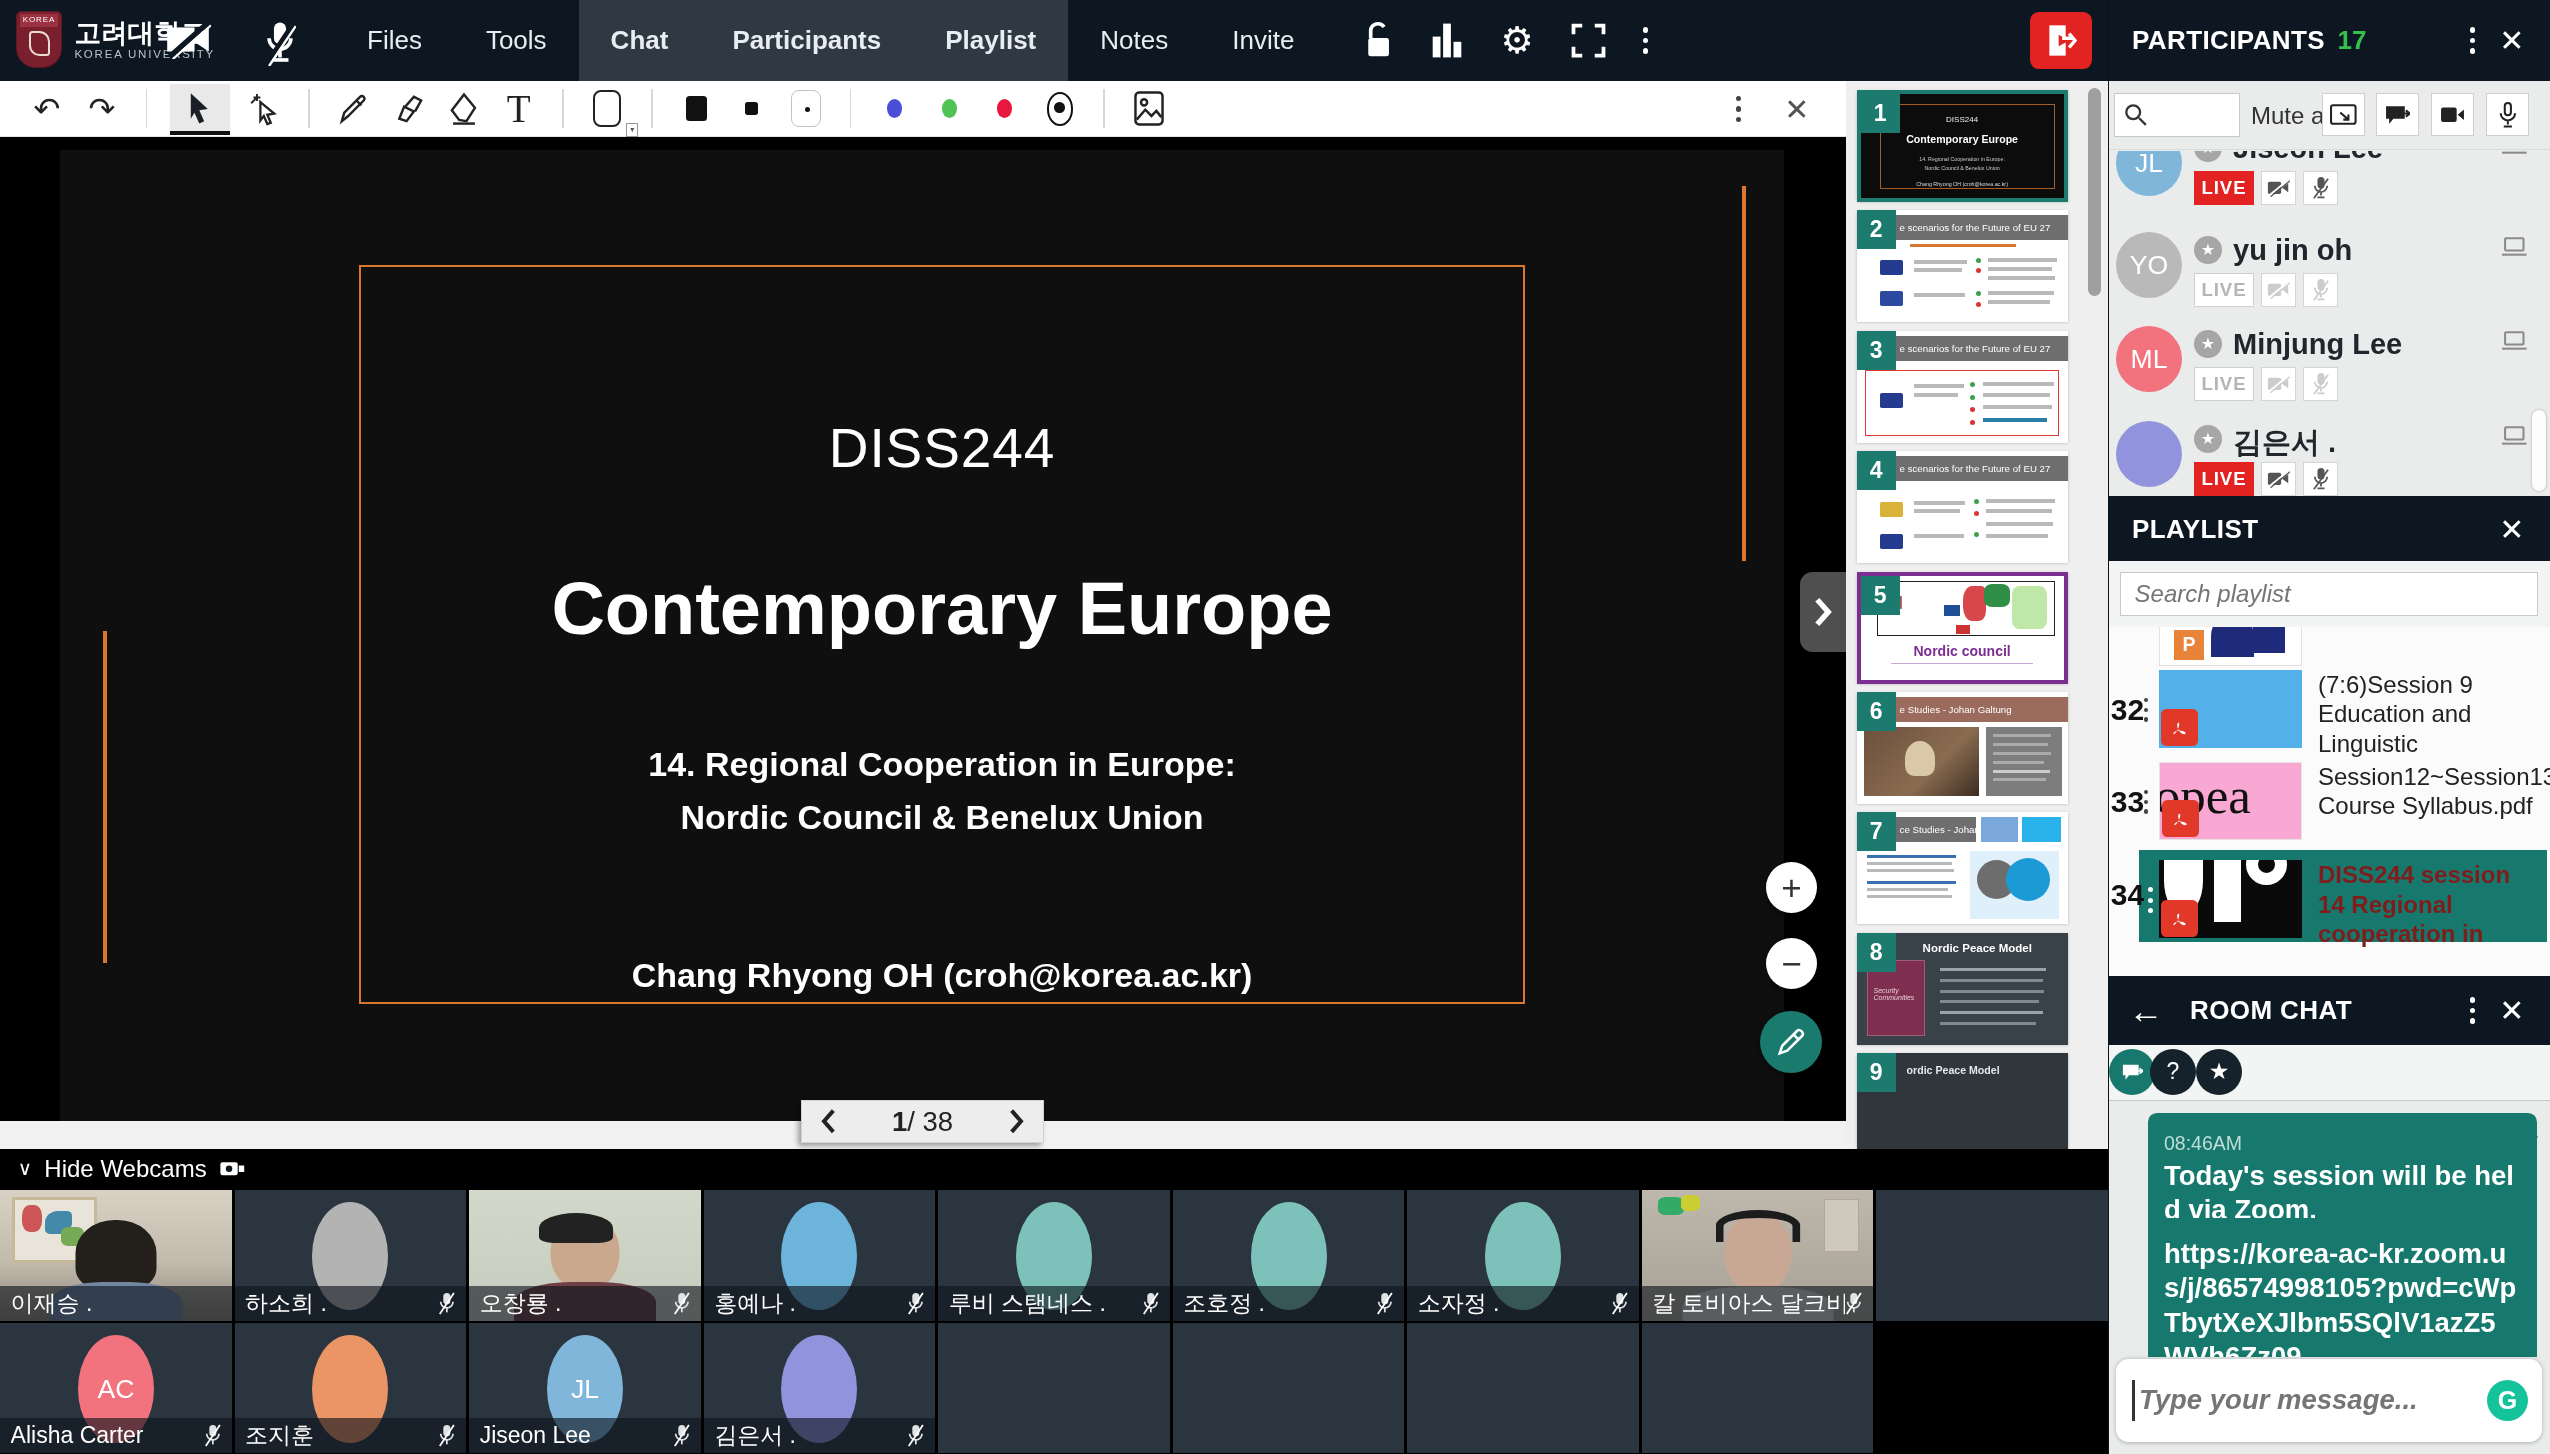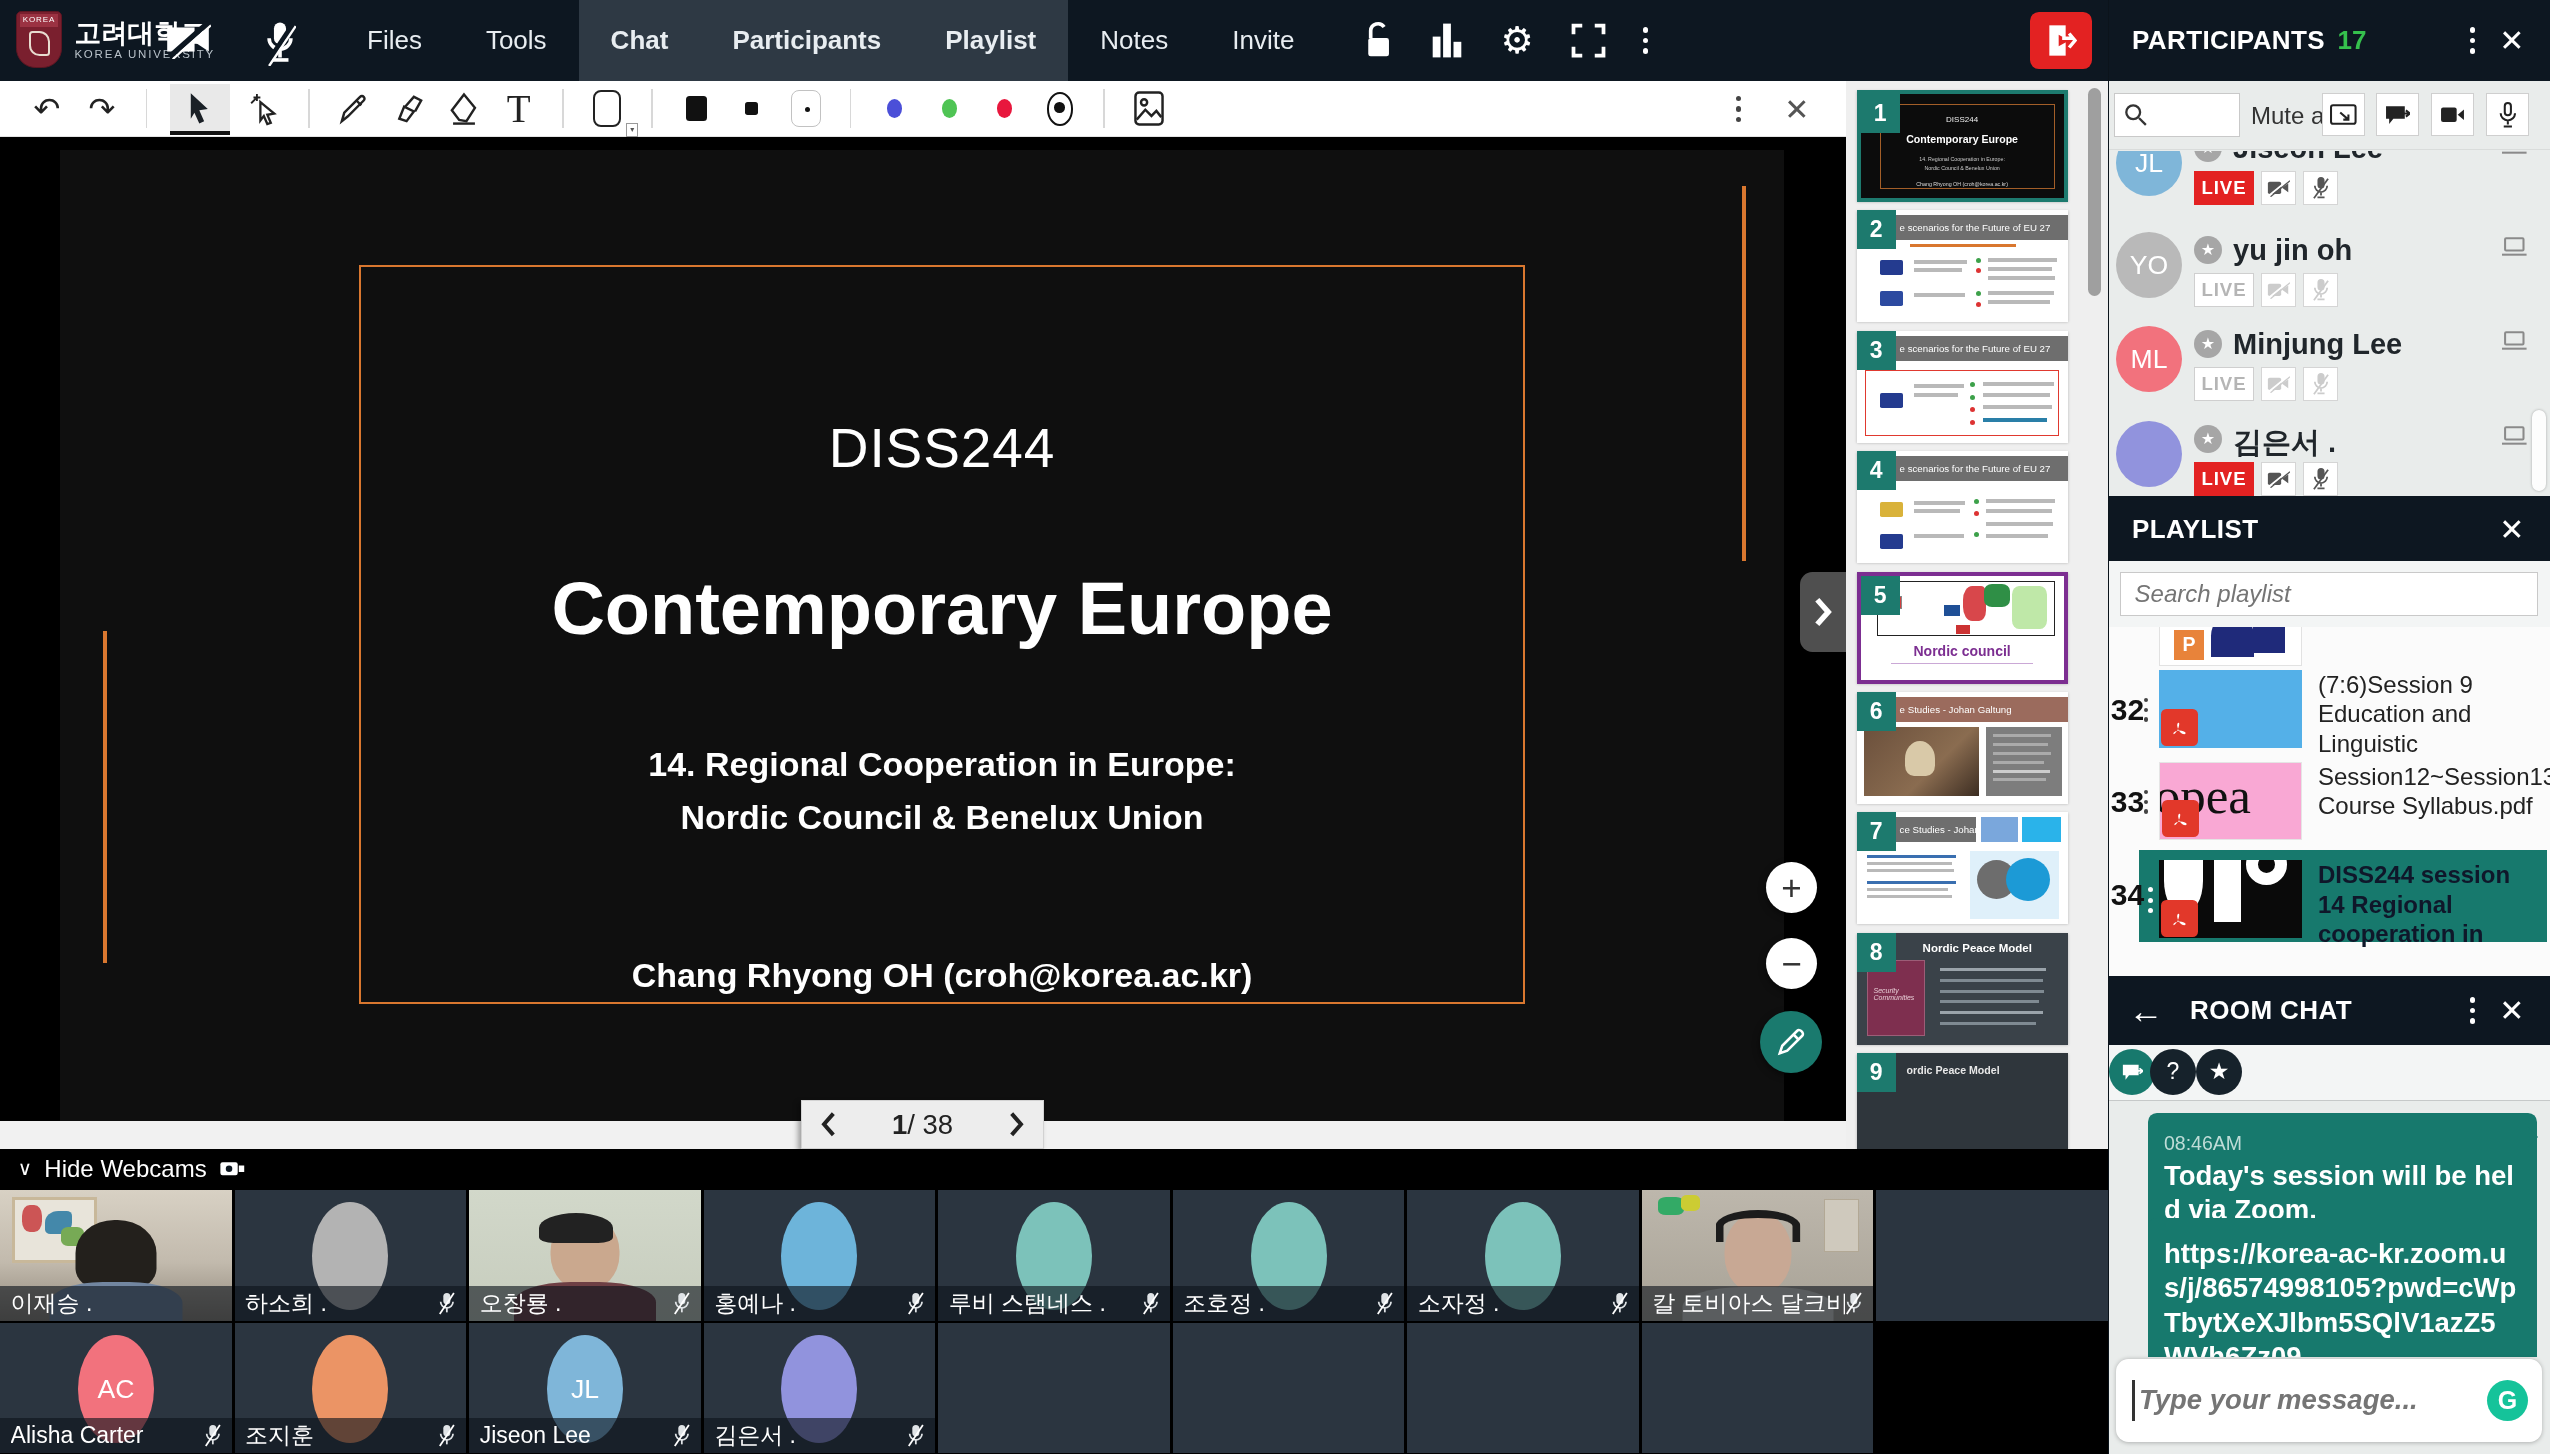--- a/index.html
+++ b/index.html
@@ -59,21 +59,21 @@
   .obox { position:absolute; left:299px; top:115px; width:1166px; height:739px; border:2.7px solid #d9772f; }
   .oline-l { position:absolute; left:43px; top:481px; width:3.5px; height:332px; background:#d9772f; }
   .oline-r { position:absolute; left:1682px; top:36px; width:3.5px; height:375px; background:#d9772f; }
   .slide-text { position:absolute; left:299px; width:1166px; text-align:center; color:#fff; }
   .st-code { top:266px; font-size:55px; font-weight:500; letter-spacing:0.9px; }
   .st-title { top:416px; font-size:74px; font-weight:bold; }
   .st-sub1 { top:595px; font-size:34px; font-weight:bold; }
   .st-sub2 { top:648px; font-size:34px; font-weight:bold; }
   .st-author { top:806px; font-size:34px; font-weight:bold; }
   .pager-strip { position:absolute; left:0; top:984px; width:1846px; height:28px; background:#f1f1f1; }
-  .pager { position:absolute; left:801px; top:963px; width:243px; height:49px; background:#ededed;
+  .pager { position:absolute; left:801px; top:963px; width:243px; height:43px; background:#ededed;
            border:0.9px solid #d2d2d2; box-shadow:-2.7px 2.7px 5.3px rgba(0,0,0,.35);
            display:flex; align-items:center; justify-content:space-between; padding:0 17.7px; }
   .pager .pg { font-size:27.5px; color:#222; }
   .pager .num b { font-weight:bold; }
   .pchev { cursor:pointer; display:flex; }
   .collapse-tab { position:absolute; left:1800px; top:435px; width:46px; height:80px; background:#4f4f4f;
                   border-radius:12.4px 0 0 12.4px; display:flex; align-items:center; justify-content:center; cursor:pointer; }
   .fab { position:absolute; border-radius:50%; display:flex; align-items:center; justify-content:center;
          box-shadow:0 2.7px 7px rgba(0,0,0,.5); cursor:pointer; }
   .fab.plus { left:1766px; top:725px; width:51px; height:51px; background:#fff; font-size:35px; color:#333; }
@@ -926,21 +926,21 @@
         <div class="pl-thumb" style="background:#0a0a0a;top:5.3px;">
           <div class="abs" style="left:5.3px;top:-12.4px;width:39px;height:66px;background:#fff;border-radius:0 0 50% 50%;"></div>
           <div class="abs" style="left:55px;top:0px;width:26.6px;height:62px;background:#fff;"></div>
           <div class="abs" style="left:87px;top:-16px;width:41px;height:41px;border:12.4px solid #fff;border-radius:50%;"></div>
           <div class="pdf">
             <svg width="23" height="23" viewBox="0 0 24 24">
                 <path d="M6 19c2-1 4-4 5-7 1-3 1-5 0-5s-2 2-1 5c1 4 4 7 7 7 2 0 2-2-1-3-2-1-6-1-8 0-2 1-3 2-2 3z" fill="#fff"></path>
               </svg>
           </div>
         </div>
-        <div class="pl-title" style="color:#0f172a;font-weight:bold;top:5.3px;">DISS244 session 14 Regional cooperation in</div>
+        <div class="pl-title" style="color:#7f1d1d;font-weight:bold;top:5.3px;">DISS244 session 14 Regional cooperation in</div>
       </div>
     </div>
 
     <div class="shead rc-head">
       <span style="position:absolute;left:19.5px;font-size:35px;">←</span>
       <span class="title" style="position:absolute;left:81px;">ROOM CHAT</span>
       <span class="kebab" style="position:absolute;right:76px;">
           <i></i>
           <i></i>
           <i></i>

